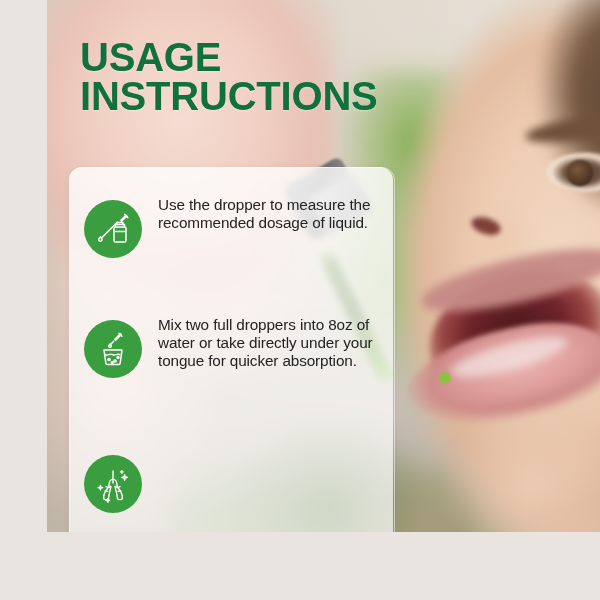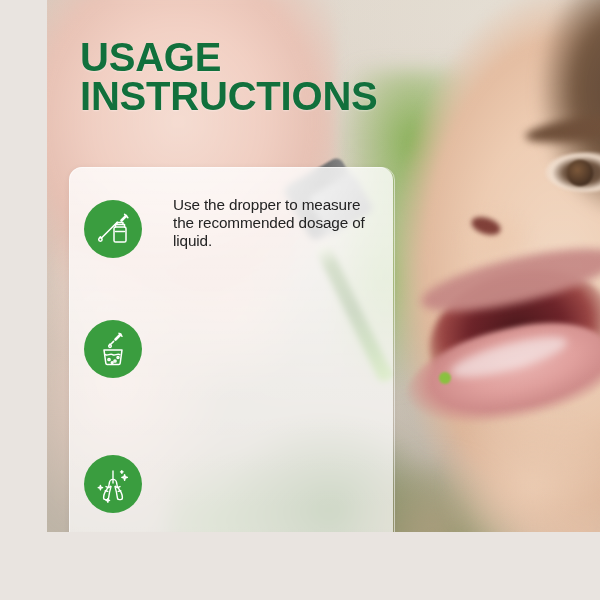--- a/index.html
+++ b/index.html
@@ -151,21 +151,21 @@
   
   .panel{
     position:absolute;left:22px;top:167px;width:324px;height:391px;
     background:linear-gradient(180deg, rgba(255,255,255,.80) 0%, rgba(255,255,255,.72) 55%, rgba(255,255,255,.70) 100%);
     border-radius:13px;
     box-shadow:0 1px 6px rgba(0,0,0,.06);
     backdrop-filter:blur(3px);
   }
   .steps{position:absolute;left:0;top:0;width:100%;height:100%;}
   .step{position:absolute;left:15px;width:300px;display:flex;align-items:flex-start;}
-  .step.s1{top:31px;gap:15px;}
+  .step.s1{top:31px;}
   .step.s2{top:151px;}
   .step.s3{top:286px;}
   .badge{
     flex:0 0 auto;width:58px;height:58px;border-radius:50%;
     background:#3a9d3f;display:flex;align-items:center;justify-content:center;
     margin-top:2px;
   }
   .badge svg{display:block;}
   .step-text{
     margin-left:16px;margin-top:-2px;
@@ -240,20 +240,21 @@
             <circle cx="15" cy="29.5" r="1.1"></circle>
             <circle cx="21" cy="31" r="1.1"></circle>
             <circle cx="24" cy="27.4" r="1"></circle>
             <circle cx="18.2" cy="32.6" r=".9"></circle>
             <path d="M21.5 9.5l5-5" stroke-width="2.6"></path>
             <path d="M25 3.2l3 3"></path>
             <path d="M19.6 11.4l-2.6 2.6" stroke-width="1.6"></path>
             <path d="M16 17.4c.8 0 1.3-.6 1.3-1.3 0-.7-1.3-2-1.3-2s-1.3 1.3-1.3 2c0 .7.5 1.3 1.3 1.3z"></path>
           </svg>
         </div>
+        <div class="step-text">Mix two full droppers into 8oz of water or take directly under your tongue for quicker absorption.</div>
       </div>
 
       <div class="step s3">
         <div class="badge">
           <svg width="40" height="40" viewBox="0 0 40 40" fill="none" stroke="#ffffff" stroke-width="1.4" stroke-linecap="round" stroke-linejoin="round">
             <path d="M20 7v12"></path>
             <path d="M16.4 19c0-2 1.6-3.6 3.6-3.6s3.6 1.6 3.6 3.6"></path>
             <path d="M16.4 19c0 4.6-3 6.4-4.6 9.6-1 2-1.2 4-1.2 5.2 0 1 .8 1.8 1.8 1.8h1.4c1 0 1.8-.8 1.8-1.8.6-4.6 1.6-8.6 2.4-11.2"></path>
             <path d="M23.6 19c0 4.6 3 6.4 4.6 9.6 1 2 1.2 4 1.2 5.2 0 1-.8 1.8-1.8 1.8h-1.4c-1 0-1.8-.8-1.8-1.8-.6-4.6-1.6-8.6-2.4-11.2"></path>
             <path d="M15.4 23.6l-2.4-1"></path>

